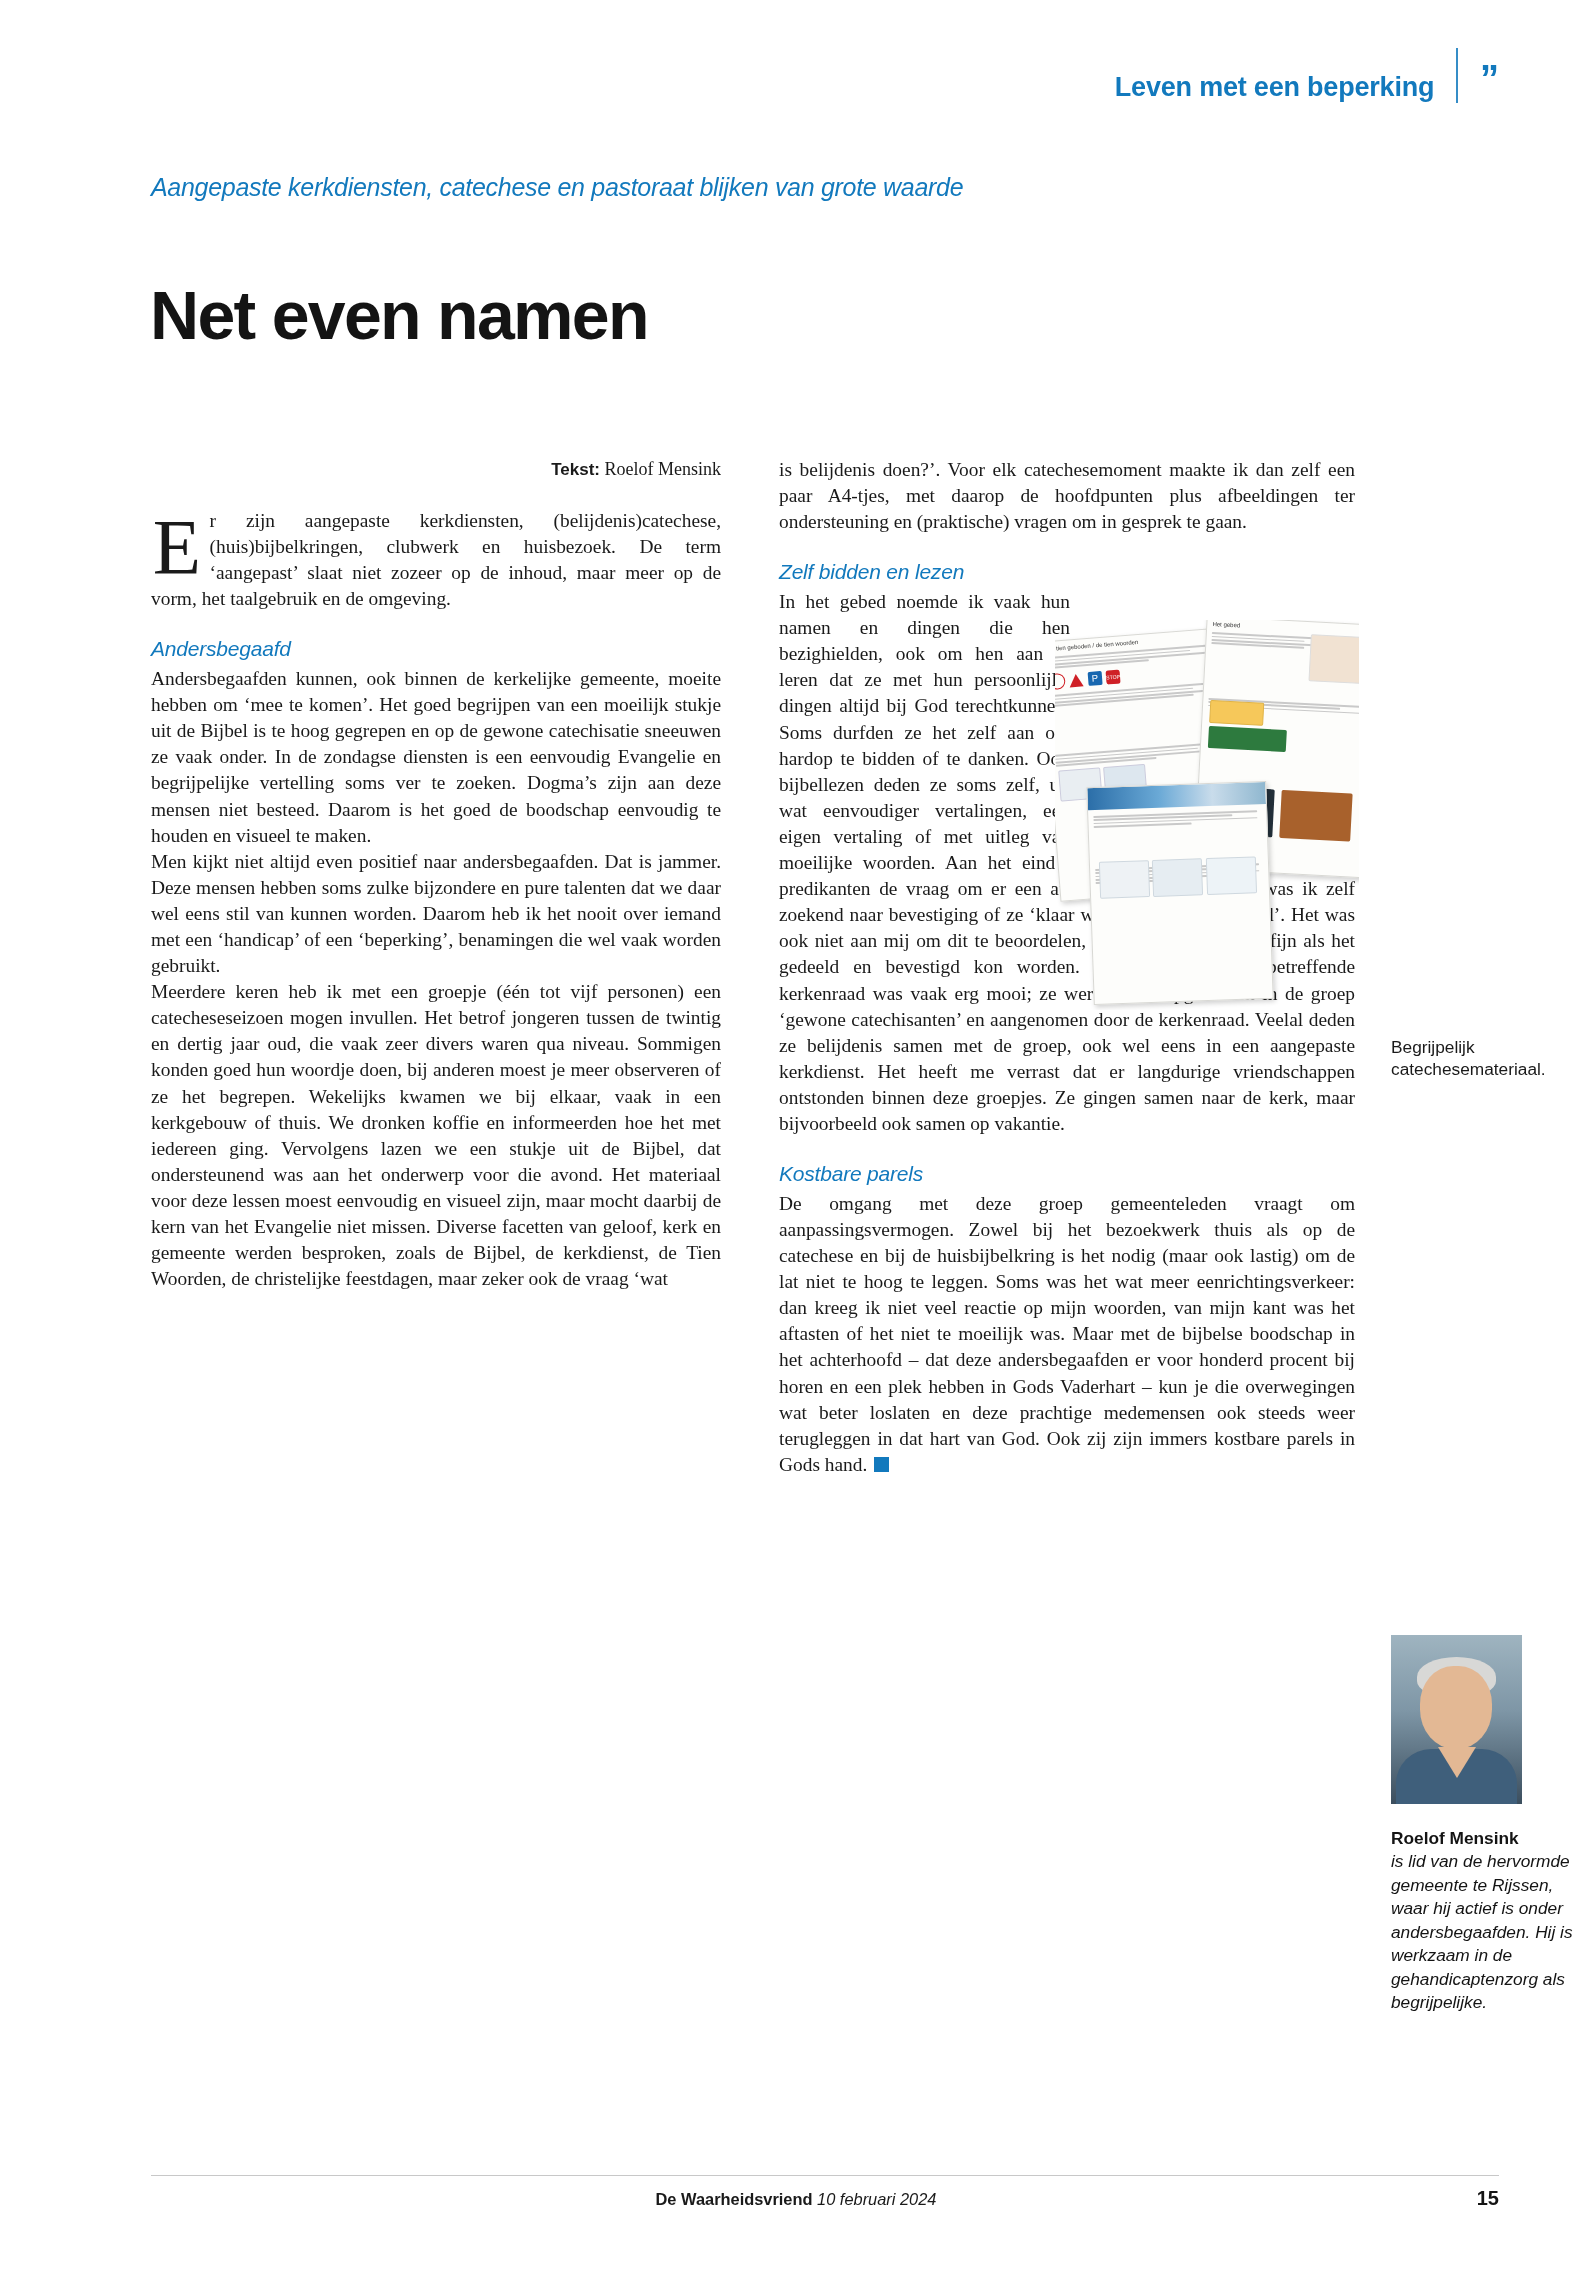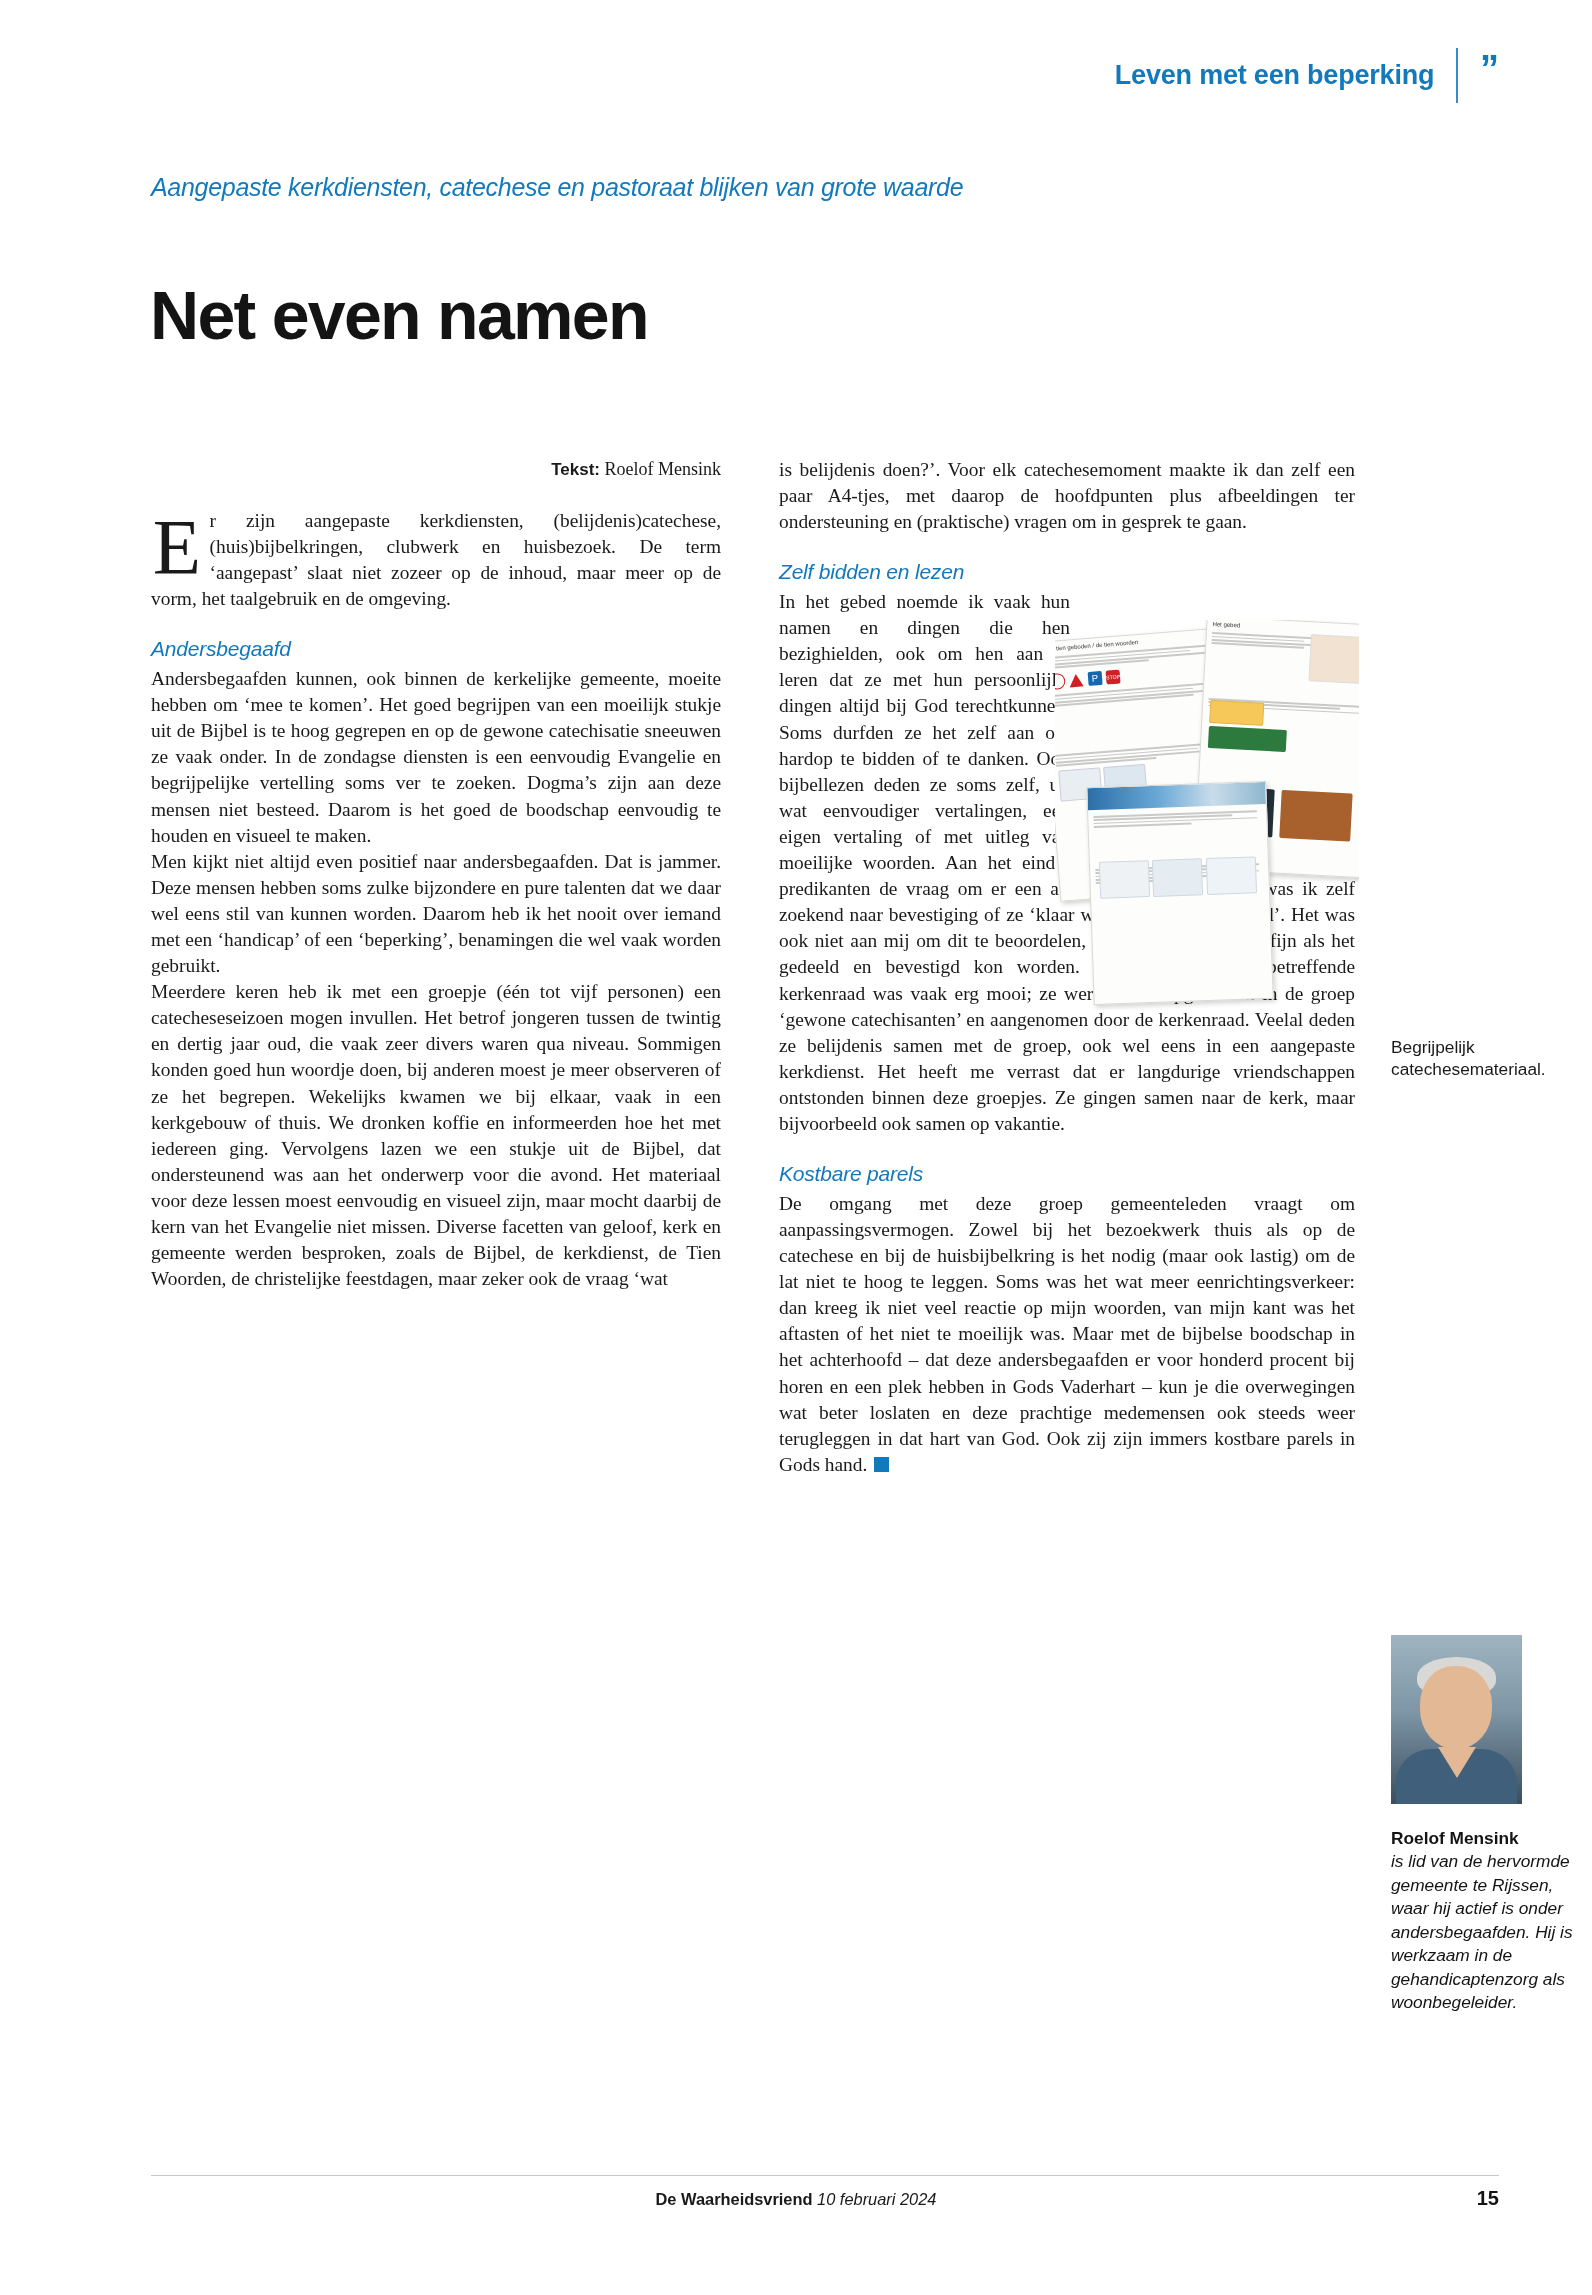--- a/index.html
+++ b/index.html
@@ -20,21 +20,21 @@
     inset: 0;
     background: #fff;
   }
 
   
   .header {
     position: absolute;
     top: 48px;
     right: 93px;
     display: flex;
-    align-items: center;
+    align-items: flex-end;
     gap: 22px;
   }
   .header-title {
     font-family: "Liberation Sans", sans-serif;
     font-weight: bold;
     font-size: 27px;
     color: #1279bd;
     letter-spacing: -0.2px;
   }
   .header-rule {
@@ -453,21 +453,21 @@
 
   <div class="caption">Begrijpelijk catechesemateriaal.</div>
 
   <div class="author-photo">
     <div class="ap-body"></div>
     <div class="ap-hair"></div>
     <div class="ap-face"></div>
     <div class="ap-collar"></div>
   </div>
   <div class="author-name">Roelof Mensink</div>
-  <div class="author-bio">is lid van de hervormde gemeente te Rijssen, waar hij actief is onder andersbegaafden. Hij is werkzaam in de gehandicaptenzorg als woonbegeleider.</div>
+  <div class="author-bio">is lid van de hervormde gemeente te Rijssen, waar hij actief is onder andersbegaafden. Hij is werkzaam in de gehandicaptenzorg als begrijpelijke.</div>
 
   <div class="footer-rule"></div>
   <div class="footer-center">
     <b>De Waarheidsvriend</b>
     <i>10 februari 2024</i>
   </div>
   <div class="folio">15</div>
 
 </div>
 

